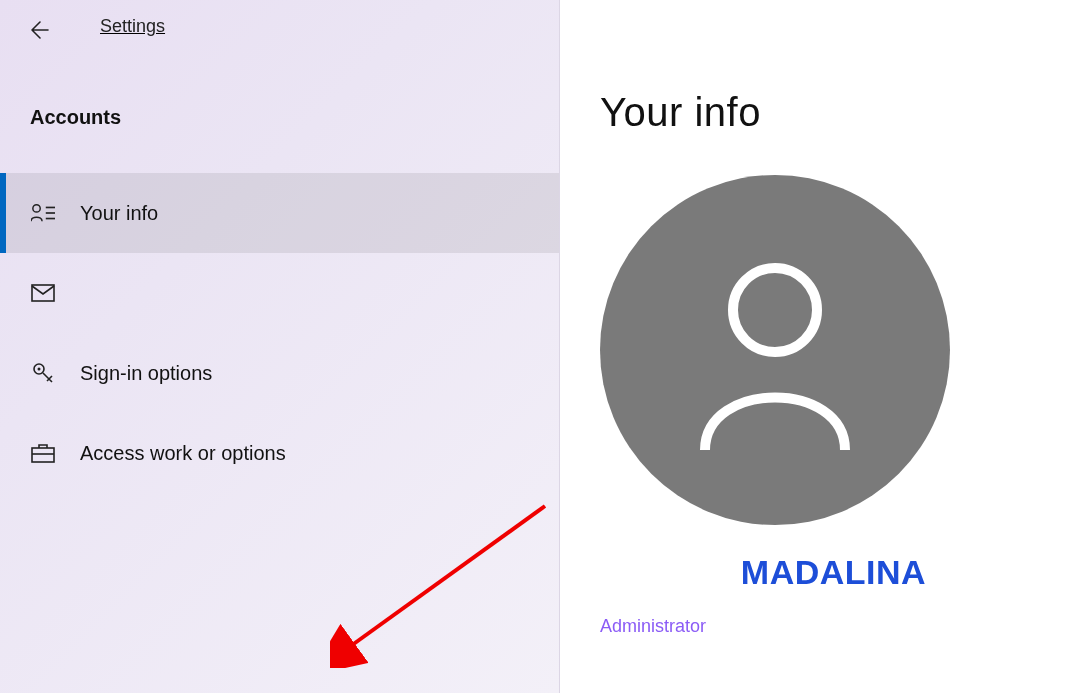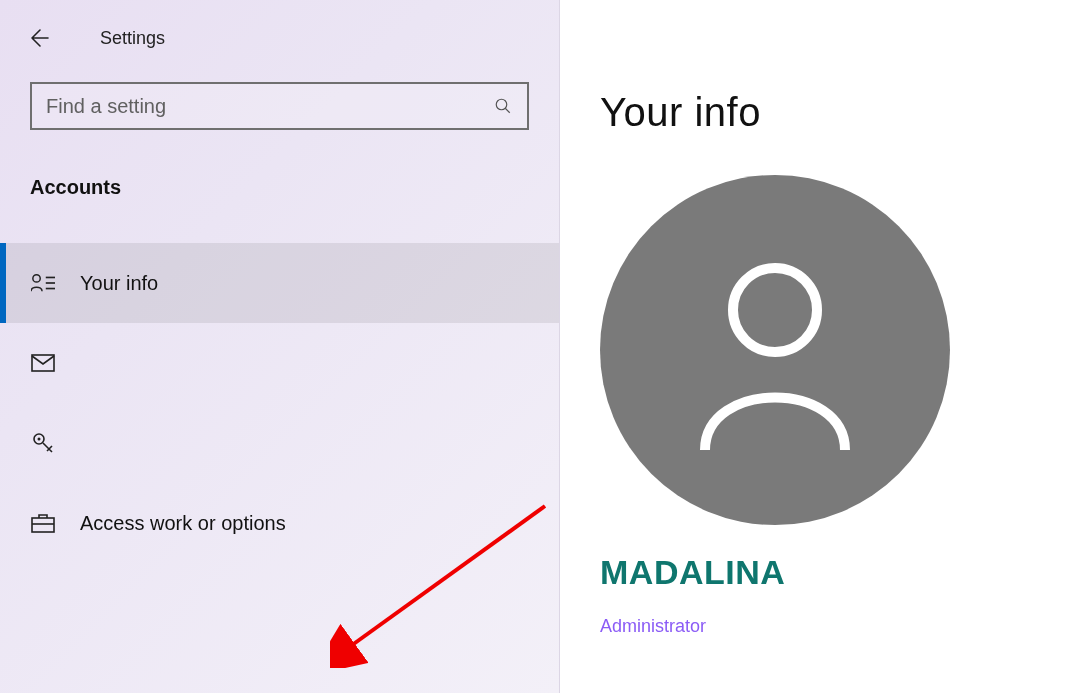--- a/index.html
+++ b/index.html
@@ -8,23 +8,24 @@
 
   
   .sidebar {
     width: 560px;
     height: 693px;
     background: linear-gradient(135deg, #e8dff2 0%, #ebe5f4 35%, #f3f0f8 100%);
     position: relative;
     border-right: 1px solid #dcd6e5;
   }
   .back-row {
-    display: flex; align-items: center;
+    display: flex; align-items: flex-start;
     padding: 16px 0 0 24px;
     height: 60px;
+    text-decoration: underline;
   }
   .back-arrow {
     width: 28px; height: 28px;
     display: flex; align-items: center; justify-content: center;
     cursor: pointer;
   }
   .app-title {
     font-size: 18px; font-weight: 400; margin-left: 48px; color: #222;
   }
   .home-row {
@@ -90,22 +91,23 @@
   }
   .avatar {
     margin-top: 40px;
     width: 350px; height: 350px;
     border-radius: 50%;
     background: #7a7a7a;
     display: flex; align-items: center; justify-content: center;
   }
   .user-name {
     margin-top: 28px;
-    font-size: 34px; font-weight: 700; color: #0f766e;
+    font-size: 34px; font-weight: 700; color: #1d4ed8;
     letter-spacing: 0.5px;
+    text-align: center;
   }
   .user-role {
     margin-top: 24px;
     font-size: 18px; color: #8b5cf6;
   }
 
   
   .annotation-arrow {
     position: absolute;
     left: 330px; top: 498px;
@@ -121,29 +123,20 @@
   <div class="back-row">
     <div class="back-arrow">
       <svg width="24" height="24" viewBox="0 0 24 24">
           <path d="M14 4 L6 12 L14 20 M6 12 H22" stroke="#222" stroke-width="1.6" fill="none" stroke-linecap="round" stroke-linejoin="round"></path>
         </svg>
     </div>
     <div class="app-title">Settings</div>
   </div>
 
 
-  <div class="search-box">
-    <input type="text" placeholder="Find a setting" style="">
-    <span class="search-icon">
-      <svg width="18" height="18" viewBox="0 0 24 24">
-          <circle cx="10" cy="10" r="7" stroke="#555" stroke-width="1.6" fill="none"></circle>
-          <line x1="15" y1="15" x2="21" y2="21" stroke="#555" stroke-width="1.6"></line>
-        </svg>
-    </span>
-  </div>
 
   <div class="section-header">Accounts</div>
 
   <div class="nav">
     <div class="nav-item selected">
       <span class="icon">
         <svg width="24" height="22" viewBox="0 0 26 22">
           <circle cx="6" cy="6" r="4" stroke="#222" stroke-width="1.6" fill="none"></circle>
           <path d="M0 20 C0 14 12 14 12 20" stroke="#222" stroke-width="1.6" fill="none"></path>
           <line x1="16" y1="5" x2="26" y2="5" stroke="#222" stroke-width="1.8"></line>
@@ -164,20 +157,21 @@
     </div>
 
     <div class="nav-item">
       <span class="icon">
         <svg width="24" height="24" viewBox="0 0 24 24">
             <circle cx="8" cy="8" r="5" stroke="#222" stroke-width="1.6" fill="none"></circle>
             <circle cx="8" cy="8" r="1.5" fill="#222"></circle>
             <path d="M12 12 L21 21 M18 18 L21 15 M16 20 L19 17" stroke="#222" stroke-width="1.6" fill="none"></path>
           </svg>
       </span>
+      <span class="label">Sign-in options</span>
     </div>
 
     <div class="nav-item">
       <span class="icon">
         <svg width="24" height="20" viewBox="0 0 24 20">
             <rect x="1" y="5" width="22" height="14" stroke="#222" stroke-width="1.6" fill="none"></rect>
             <path d="M8 5 V2 H16 V5" stroke="#222" stroke-width="1.6" fill="none"></path>
             <line x1="1" y1="11" x2="23" y2="11" stroke="#222" stroke-width="1.6"></line>
           </svg>
       </span>

